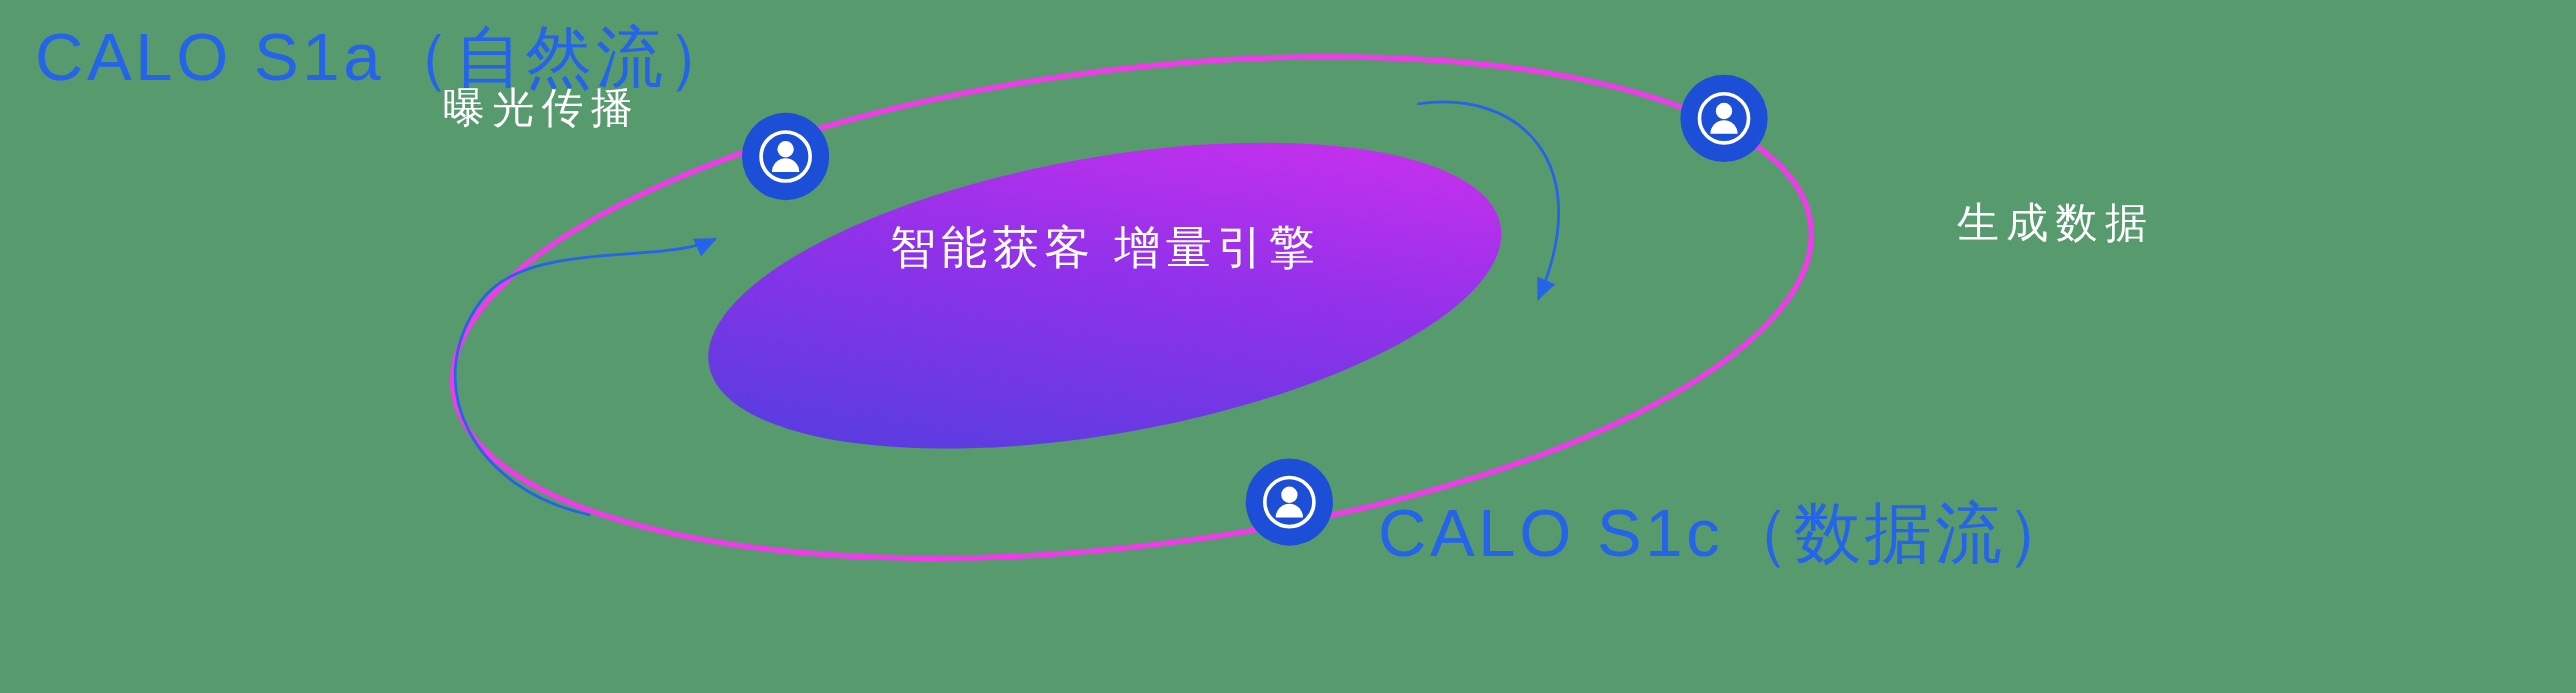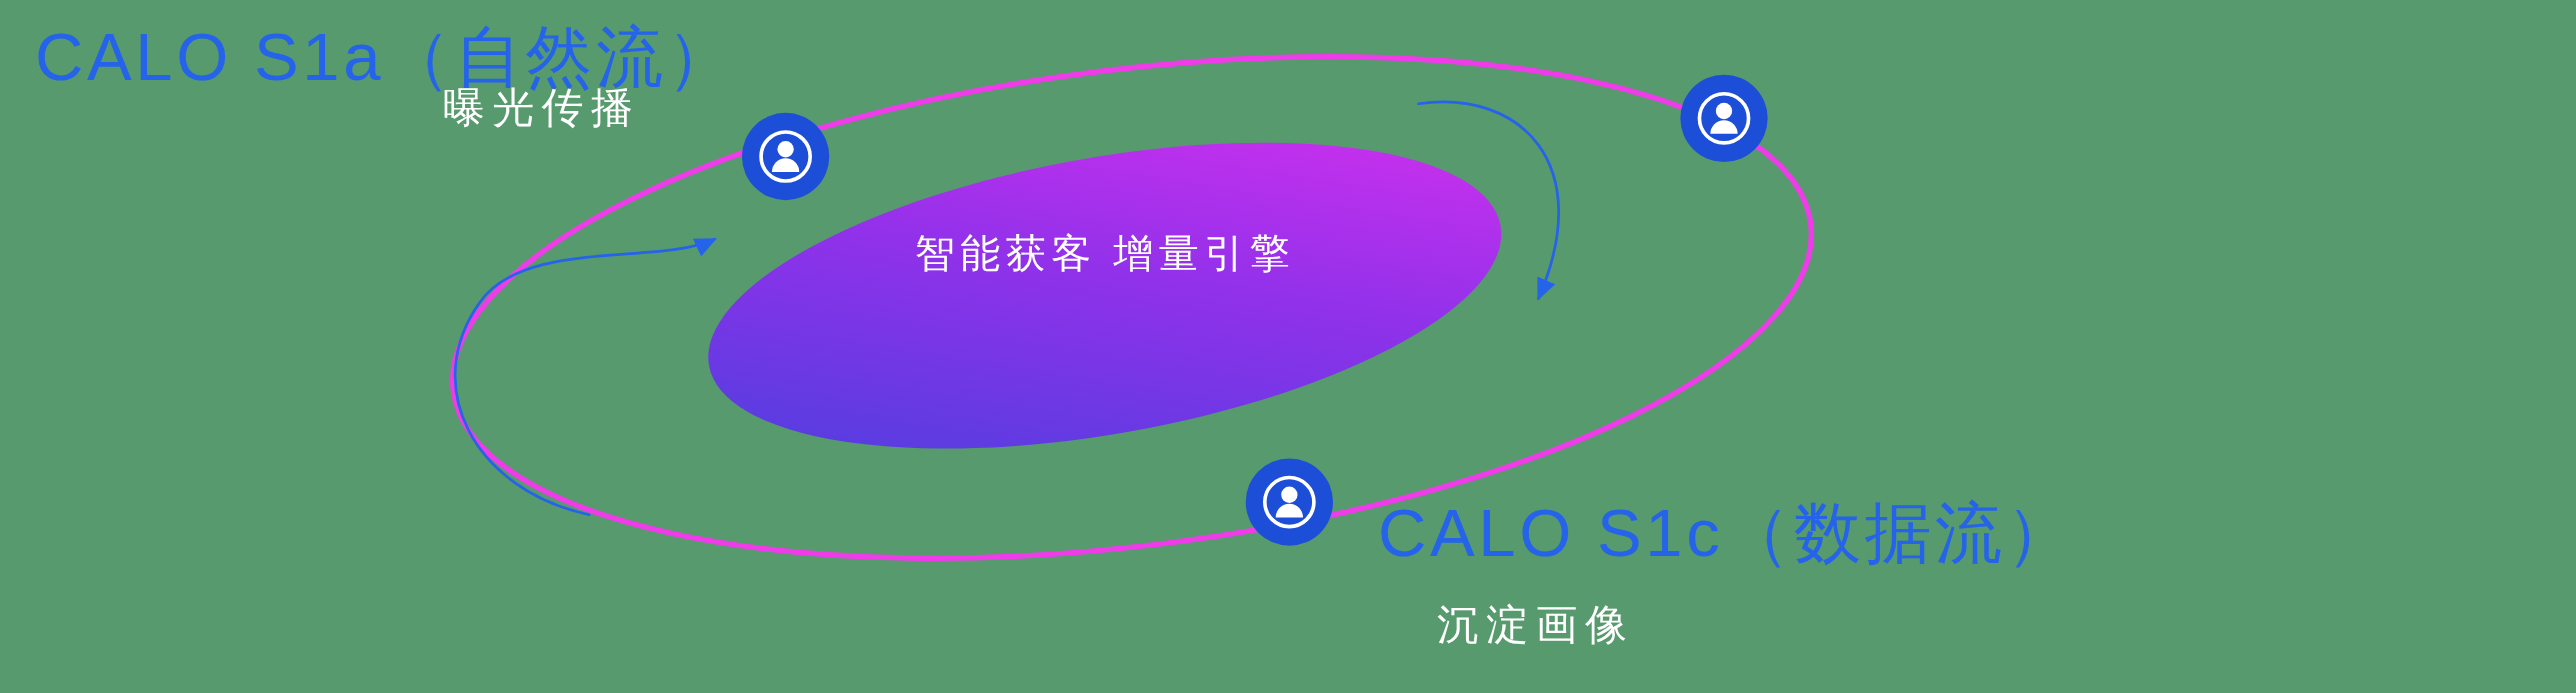--- a/index.html
+++ b/index.html
@@ -46,23 +46,23 @@
     width: 764px;
     text-align: center;
     color: #ffffff;
   }
   .core-title {
     font-size: 60px;
     font-weight: 600;
     letter-spacing: 1.8px;
   }
   .core-subtitle {
-    font-size: 40px;
+    font-size: 46px;
     letter-spacing: 5.5px;
-    margin-top: 21px;
+    margin-top: 12px;
   }
 </style>
 </head>
 <body>
 
 <div class="stage">
 
   <svg class="scene" viewBox="0 0 2833 763" aria-hidden="true">
     <defs>
       <linearGradient id="coreGrad" x1="0%" y1="100%" x2="100%" y2="0%">
@@ -110,18 +110,18 @@
     </g>
   </svg>
 
   <div class="core-text">
     <div class="core-subtitle">智能获客  增量引擎</div>
   </div>
 
   <div class="label title" style="left:35px; top:20px;">CALO S1a（自然流）</div>
   <div class="label subtitle" style="left:443px; top:85px;">曝光传播</div>
 
+  <div class="label subtitle" style="left:1957px; top:200px;">生成数据</div>
 
   <div class="label title" style="left:1378px; top:496px;text-align:right;">CALO S1c（数据流）</div>
-  <div class="label subtitle" style="left:1437px; top:602px;">沉淀画像</div>
 
 </div>
 
 
 </body></html>

